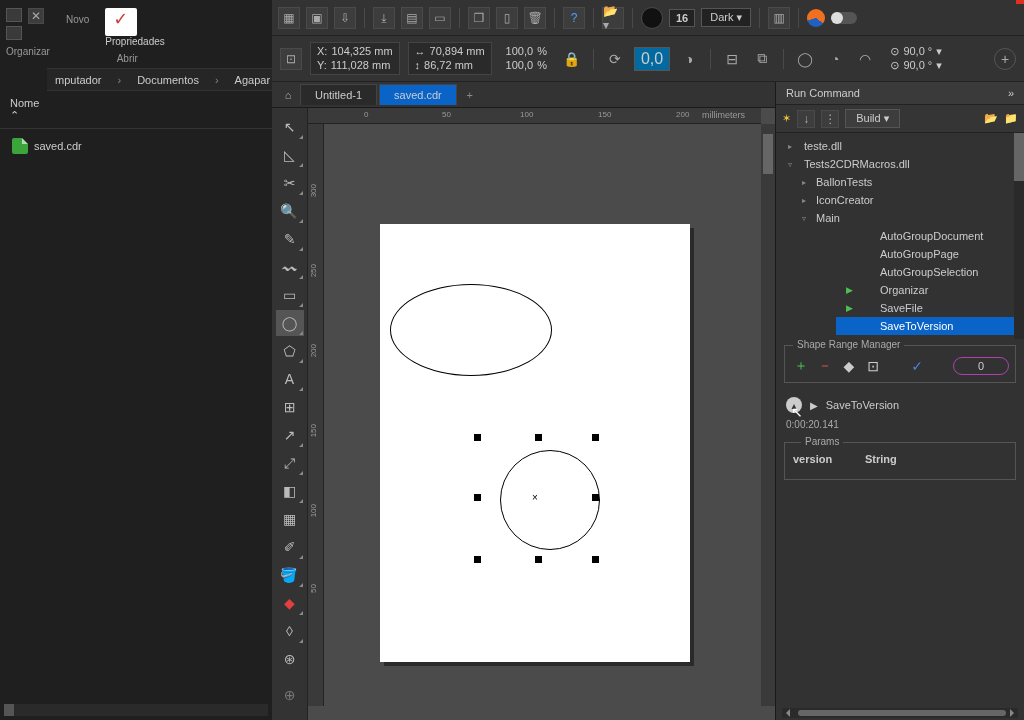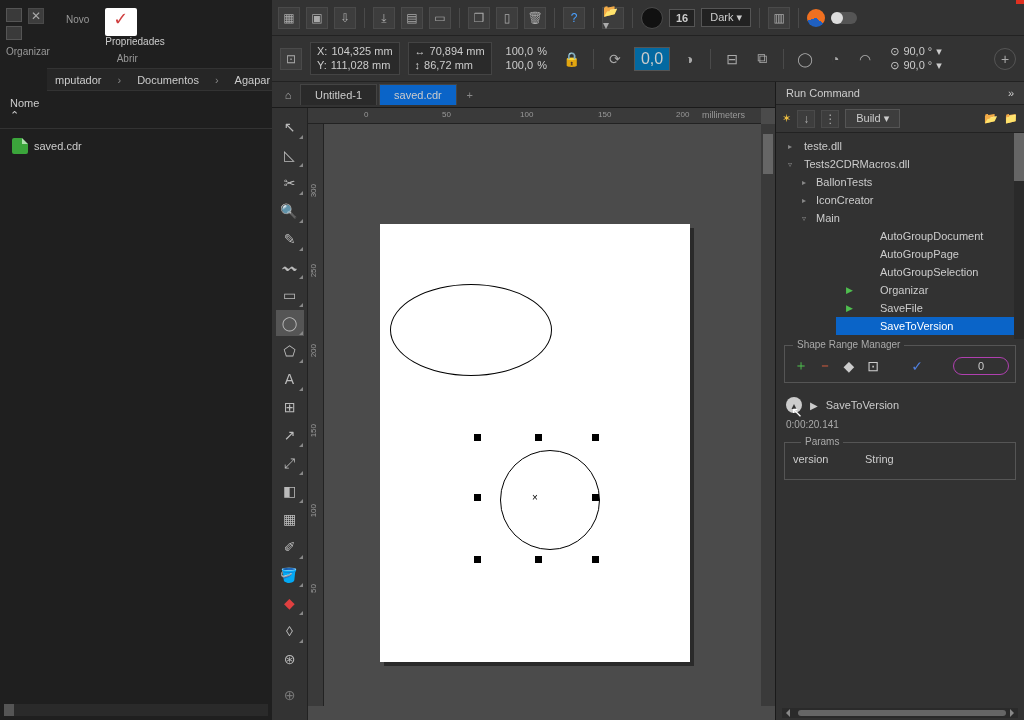--- a/index.html
+++ b/index.html
@@ -99,21 +99,21 @@
 .sm-count { border: 1px solid #b040b0; border-radius: 10px; padding: 2px 24px; margin-left: auto; }
 
 .run-sec { padding: 8px 10px; }
 .run-row { display: flex; align-items: center; gap: 8px; margin-bottom: 6px; }
 .circ { width: 16px; height: 16px; border-radius: 50%; background: #ccc; display: flex; align-items: center; justify-content: center; color: #333; font-size: 10px; }
 .play2 { color: #ccc; font-size: 10px; }
 .elapsed { color: #aaa; font-size: 10px; }
 
 .params { margin: 4px 8px 8px; border: 1px solid #555; padding: 10px 8px 8px; position: relative; }
 .params-label { position: absolute; top: -7px; left: 16px; background: #323232; padding: 0 4px; font-size: 10px; color: #aaa; }
-.param-row { display: flex; align-items: flex-end; margin-bottom: 6px; }
+.param-row { display: flex; align-items: flex-end; margin-bottom: 6px; font-weight: bold; }
 .param-row .k { width: 72px; }
 .param-input { background: #2a2a2a; border: 1px solid #555; padding: 3px 6px; flex: 1; }
 
 .bot-scroll { position: absolute; bottom: 2px; left: 6px; right: 6px; height: 10px; background: #2a2a2a; display: flex; align-items: center; }
 .bot-scroll:before, .bot-scroll:after { content: ""; width: 0; height: 0; border: 4px solid transparent; }
 .bot-scroll:before { border-right-color: #888; margin-right: 4px; }
 .bot-scroll:after { border-left-color: #888; margin-left: auto; }
 .bot-thumb { flex: 1; height: 6px; background: #666; border-radius: 3px; margin: 0 4px; }
 
 .cursor { position: absolute; pointer-events: none; font-size: 14px; color: #fff; }

